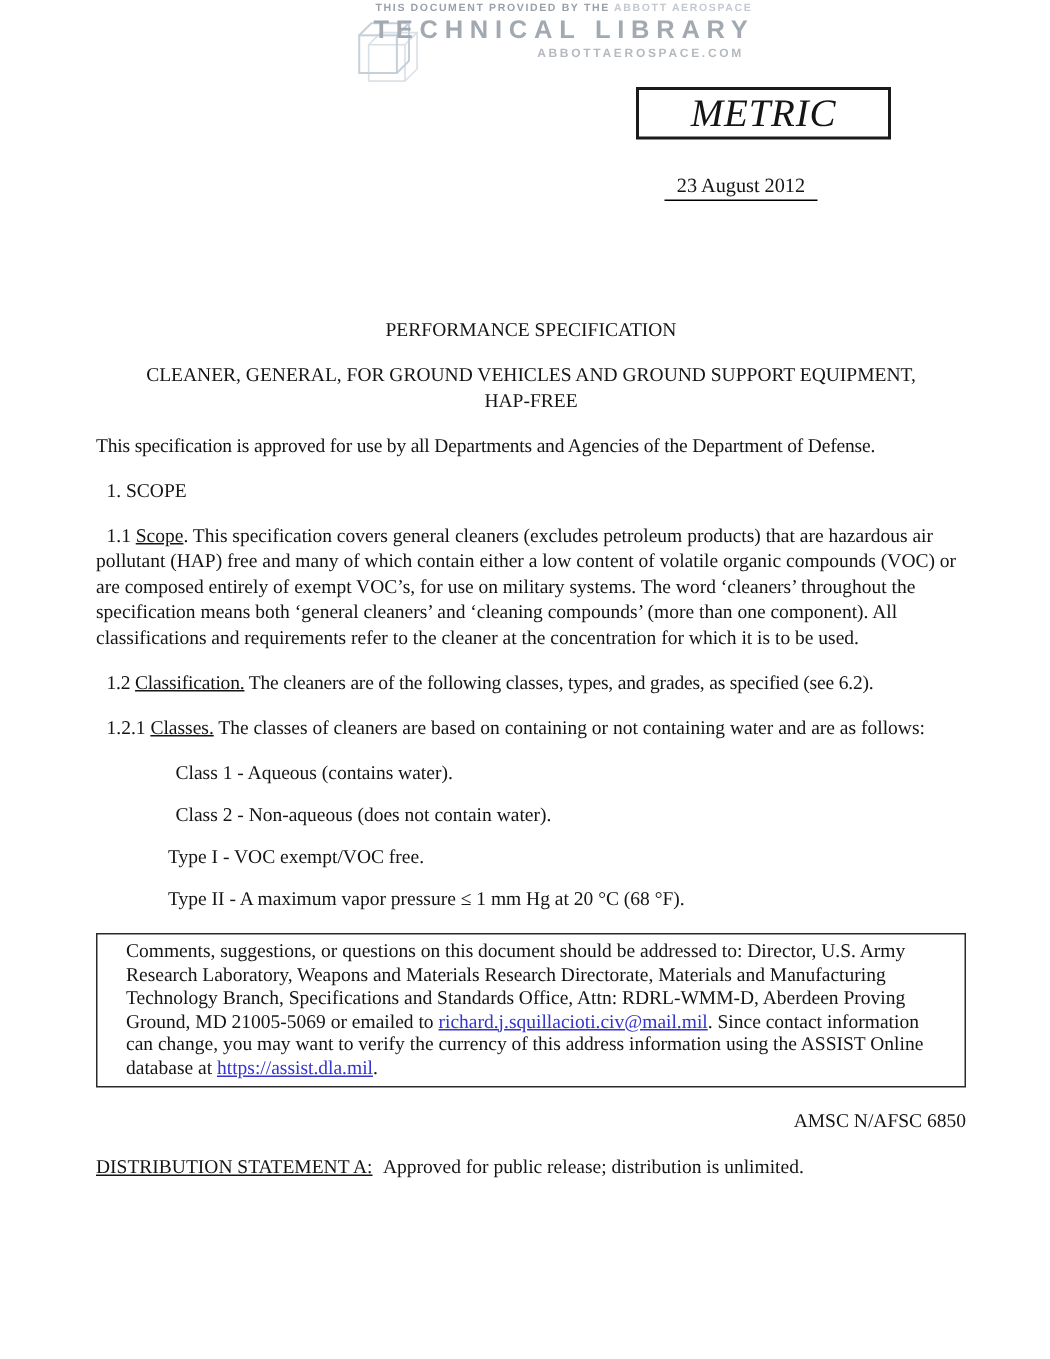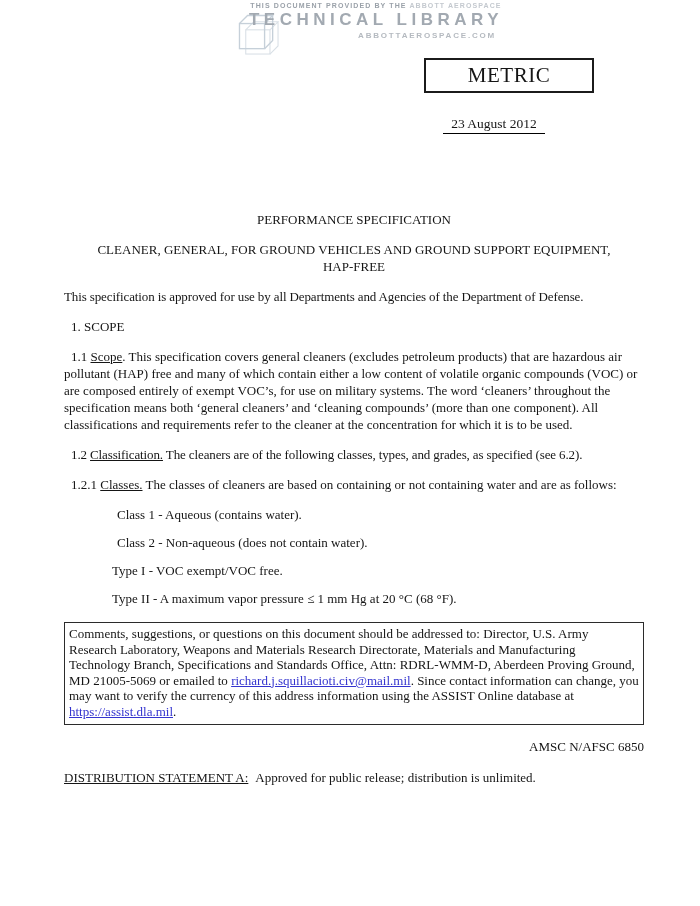--- a/index.html
+++ b/index.html
@@ -12,37 +12,37 @@
   .cube{position:absolute;left:4px;top:9px;}
   .ta-text{position:relative;text-align:center;font-family:"Liberation Sans",sans-serif;font-weight:bold;}
   .ta-line1{font-size:7px;letter-spacing:1.1px;color:#9aa1a9;white-space:nowrap;}
   .ta-line1 .brand{color:#c4c9cf;}
   .ta-line2{font-size:17px;letter-spacing:4.5px;color:#a2a9b1;margin-top:1px;white-space:nowrap;}
   .ta-line3{font-size:8px;letter-spacing:1.8px;color:#b5bac0;text-align:right;padding-right:26px;margin-top:1px;}
   
   .metric-box{
     position:absolute;left:424px;top:58px;width:166px;height:31px;
     border:2px solid #1b1b1b;display:flex;align-items:center;justify-content:center;
-    font-size:21px;letter-spacing:.5px;
+    font-size:26px;letter-spacing:.5px;font-style:italic;
   }
   .doc-id{position:absolute;left:418px;top:115px;width:152px;text-align:center;font-size:13.5px;line-height:17px;}
   .doc-date{display:inline-block;border-bottom:1.4px solid #000;padding:0 8px 1px;}
   
   .body{position:absolute;left:64px;right:56px;top:211px;font-size:13px;line-height:17px;}
   .body p{margin:0 0 13px;}
   .center{text-align:center;}
   .block{display:block;}
   .indent{text-indent:7px;}
   .oneline{white-space:nowrap;letter-spacing:-0.12px;}
   .u{text-decoration:underline;margin-top:44px;}
   .listitem{padding-left:53px;margin-bottom:11px !important;}
   .type-item{padding-left:48px;}
   .lastlist{margin-bottom:15px !important;}
   
-  .cbox{border:1.3px solid #2b2b2b;padding:3px 4px 5px;margin:0 0 13px;line-height:15.5px;}
+  .cbox{border:1.3px solid #2b2b2b;padding:3px 19px 5px;margin:0 0 13px;line-height:15.5px;}
   .cbox p{margin:0;}
   .link{color:#3434cf;text-decoration:underline;cursor:pointer;}
   
   .footrow{display:flex;justify-content:flex-end;margin-bottom:14px;}
   .dist-rest{margin-left:7px;}
 </style>
 </head>
 <body>
 
 <div class="page">

